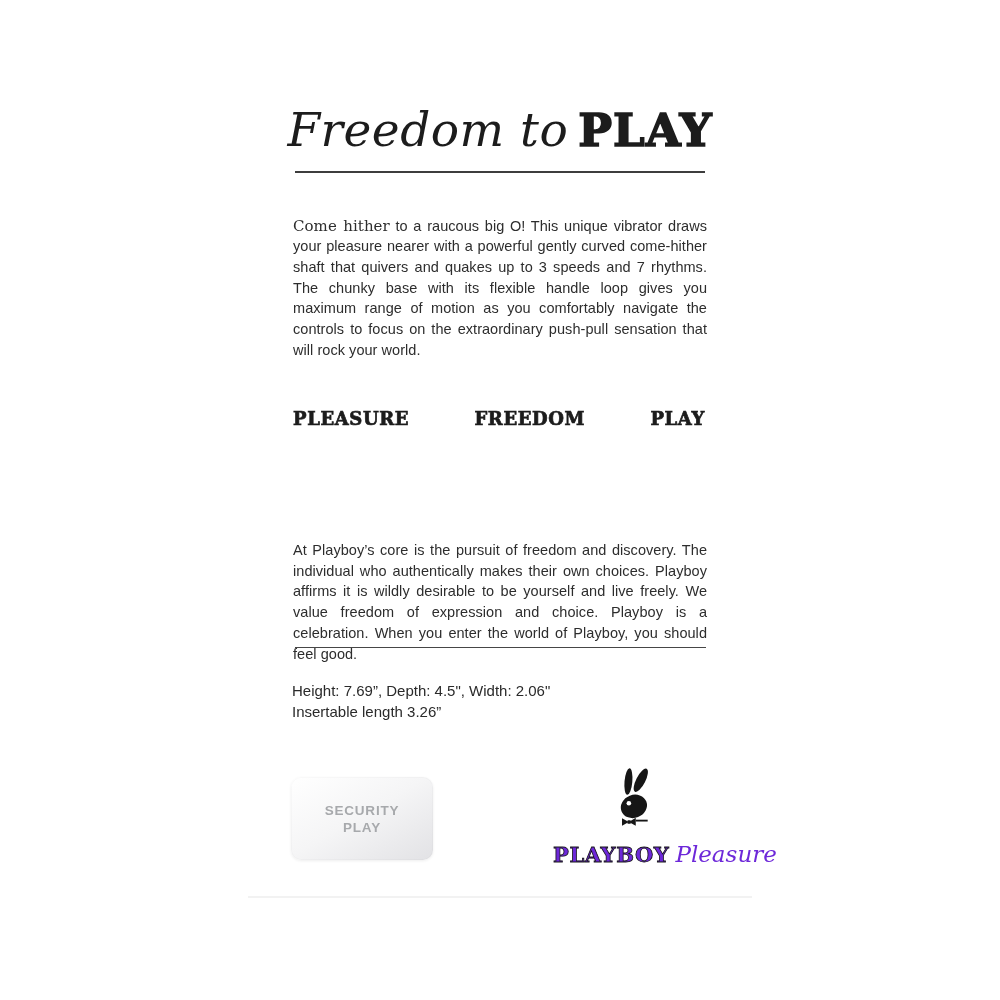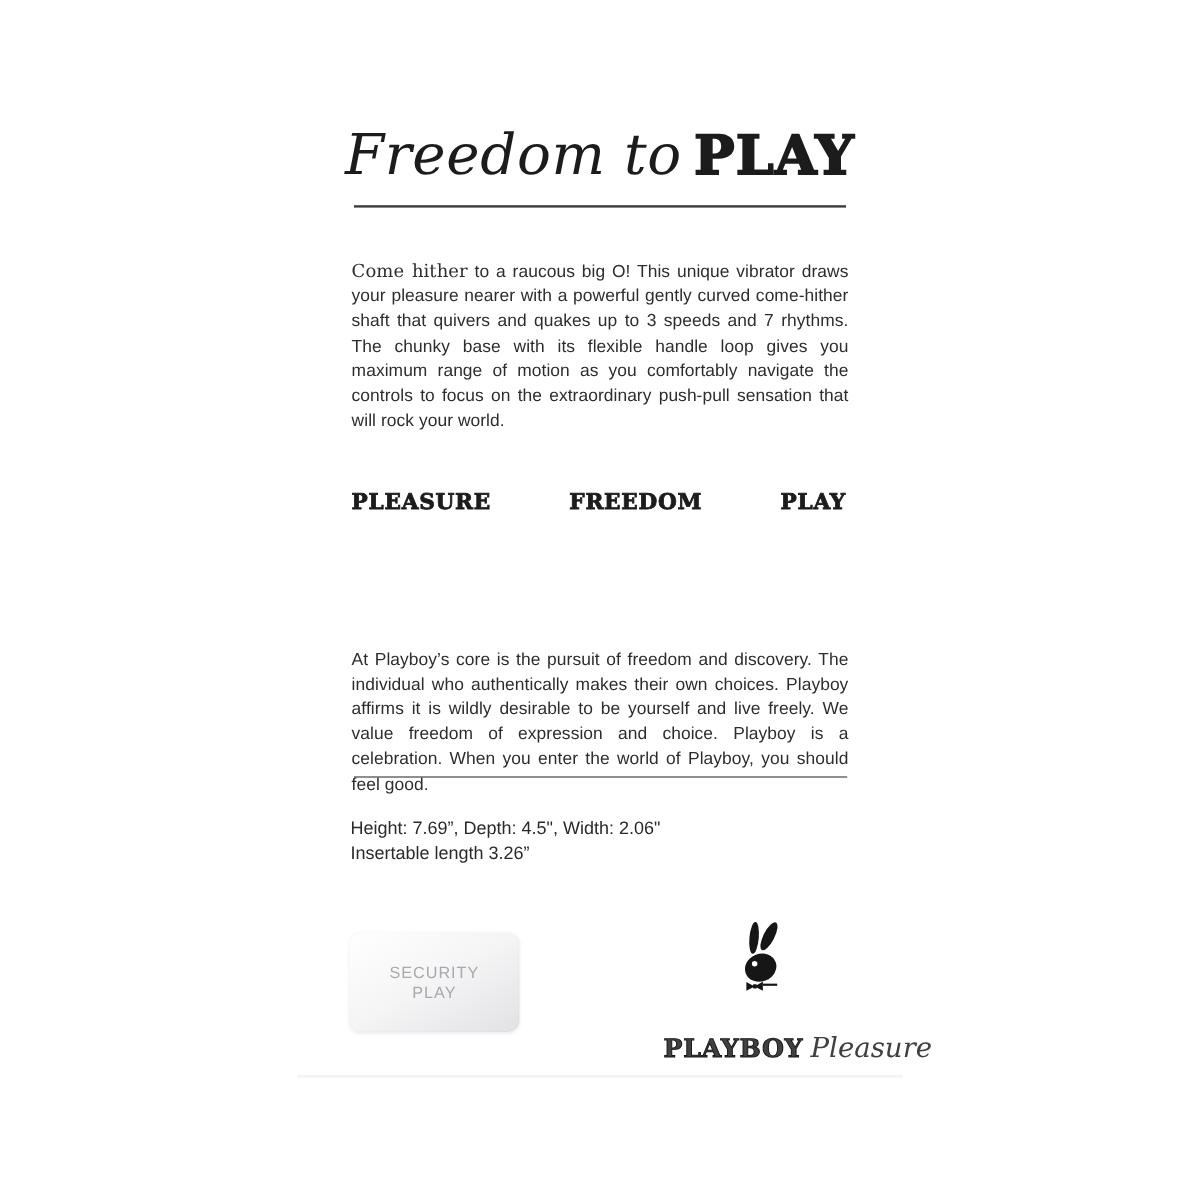--- a/index.html
+++ b/index.html
@@ -105,38 +105,38 @@
     border-radius: 10px;
     background: linear-gradient(150deg, #ffffff 0%, #f5f5f6 48%, #e2e2e5 100%);
     box-shadow: 0 1px 3px rgba(0,0,0,0.07), inset 0 0 0 1px rgba(0,0,0,0.02);
     display: flex;
     align-items: center;
     justify-content: center;
   }
   .security-text {
     text-align: center;
     color: #a7a9ac;
-    font-weight: normal;
+    font-weight: bold;
     font-size: 13.5px;
     line-height: 17px;
     letter-spacing: 0.8px;
   }
 
   
   .brand-lockup {
     position: absolute;
     left: 553px; top: 766px;
     width: 160px;
     text-align: center;
   }
   .bunny-svg { display: inline-block; }
   .brand-wordline {
-    margin-top: 23px;
+    margin-top: 4px;
     white-space: nowrap;
-    color: #404040;
+    color: #6d28d9;
   }
   .brand-wordmark {
     font-family: "DejaVu Serif", serif;
     font-weight: bold;
     font-size: 21px;
     letter-spacing: 0.6px;
     -webkit-text-stroke: 0.8px #141414;
   }
   .brand-sub {
     font-family: "DejaVu Serif", serif;

